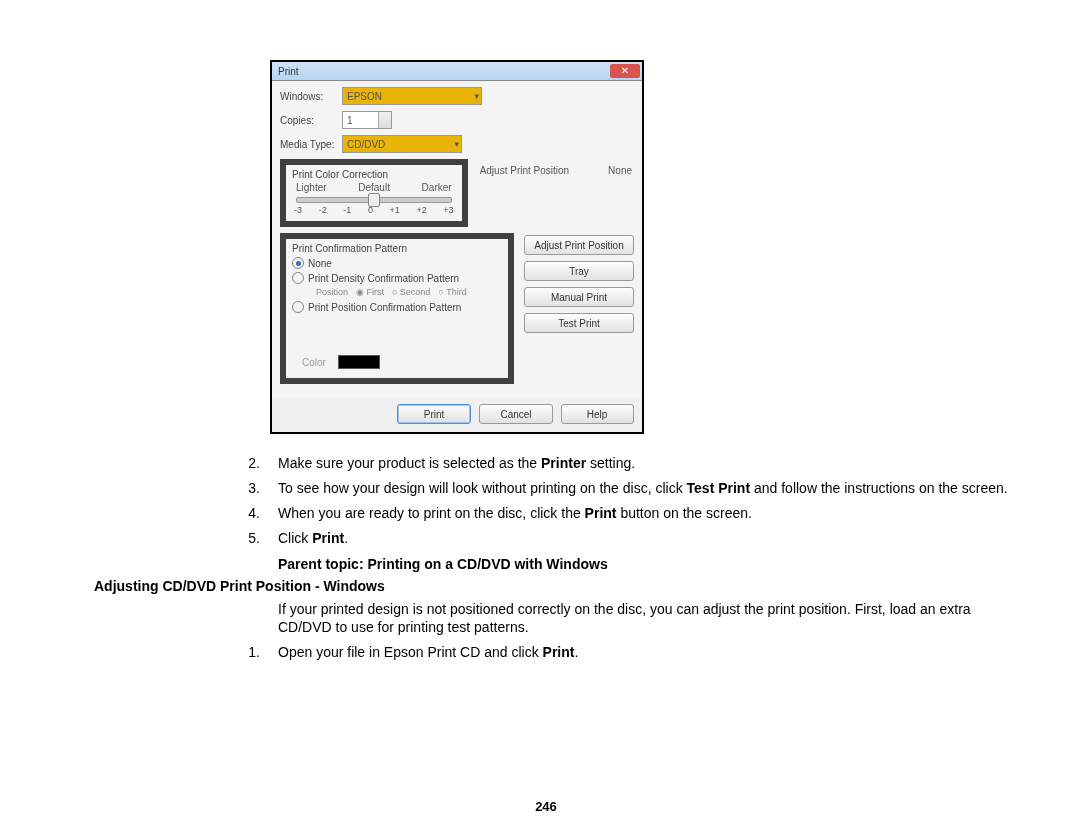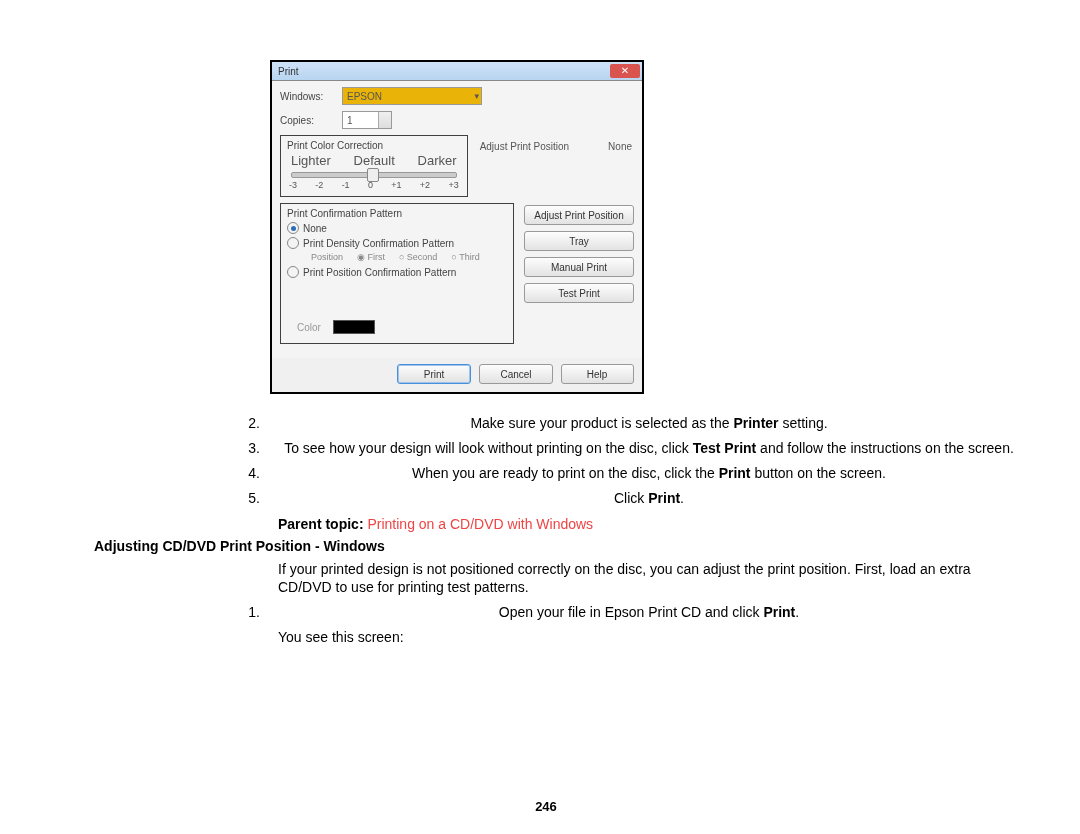--- a/index.html
+++ b/index.html
@@ -84,34 +84,34 @@
     position: absolute;
     right: 0;
     top: 0;
     bottom: 0;
     width: 12px;
     background: linear-gradient(#f0f0f0,#ddd);
     border-left: 1px solid #aaa;
   }
   .two-col { display: flex; gap: 10px; }
   .gbox {
-    border: 1px solid #404040;
+    border: 6px solid #404040;
     padding: 4px 6px 6px 6px;
     margin-bottom: 6px;
     position: relative;
     background: #f4f4f4;
   }
   .gbox-title {
     position: relative;
     top: 0;
     font-size: 10px;
     color: #444;
     margin-bottom: 2px;
   }
-  .scale-labels { display: flex; justify-content: space-between; font-size: 13px; margin: 0 4px; }
+  .scale-labels { display: flex; justify-content: space-between; font-size: 10px; margin: 0 4px; }
   .slider-track {
     height: 4px;
     background: #ccc;
     border: 1px solid #999;
     margin: 4px 4px 2px 4px;
     position: relative;
     border-radius: 2px;
   }
   .slider-thumb {
     position: absolute;
@@ -121,21 +121,21 @@
     height: 12px;
     background: #eee;
     border: 1px solid #888;
     border-radius: 2px;
   }
   .ticks { display: flex; justify-content: space-between; font-size: 9px; margin: 0 2px; color: #555; }
   .pos-row { display: flex; justify-content: space-between; font-size: 10px; padding: 6px 2px 8px 2px; }
   .radio-line { display:flex; align-items:center; gap:4px; font-size:10px; margin:3px 0; color:#444; }
   .radio-dot { width:10px; height:10px; border:1px solid #888; border-radius:50%; display:inline-flex; align-items:center; justify-content:center; }
   .radio-dot.sel::after { content:""; width:5px; height:5px; background:#2a6fbb; border-radius:50%; }
-  .sub-opts { display:flex; gap:14px; font-size:9px; color:#888; margin:2px 0 4px 24px; }
+  .sub-opts { display:flex; gap:8px; font-size:9px; color:#888; margin:2px 0 4px 24px; }
   .color-sw { width:40px; height:12px; background:#000; border:1px solid #555; display:inline-block; margin-left:8px; }
   .side-btns { display:flex; flex-direction:column; gap:6px; }
   .btn {
     background: linear-gradient(#fdfdfd, #e2e2e2);
     border: 1px solid #999;
     border-radius: 3px;
     font-size: 10px;
     color: #333;
     height: 18px;
     display: inline-flex;
@@ -143,24 +143,24 @@
     justify-content: center;
     padding: 0 8px;
     min-width: 84px;
   }
   .btm-btns { display:flex; gap:8px; justify-content:flex-end; padding: 6px 8px 8px 8px; }
   .btn.primary { border-color:#4a90d9; box-shadow: 0 0 0 1px #9cc4ef inset; }
   
   .doc ol { margin:0; padding:0; list-style:none; }
   .doc li { margin-bottom:6px; line-height:1.35; display:flex; }
   .doc .num { width:200px; text-align:right; padding-right:18px; flex:0 0 200px; }
-  .doc .txt { flex:1; max-width:780px;text-align:center; }
+  .doc .txt { flex:1; max-width:780px; }
   .parent-line { margin:8px 0 6px 218px; }
   .parent-label { font-weight:bold;margin-top:22px; }
-  .parent-link { color:#ef4444; }
+  .parent-link { color:#000000;font-weight:bold; }
   .section-h { font-weight:bold; margin:4px 0 6px 34px; }
   .sub-p { margin:0 0 6px 218px; max-width:780px; line-height:1.35; }
   .page-num { text-align:center; font-weight:bold; font-size:13px; position:absolute; bottom:20px; left:0; right:0;padding-left:12px; }
 </style>
 </head>
 <body>
 
 <div class="page">
 
   <div class="screenshot-wrap">
@@ -175,20 +175,26 @@
           <span class="select" style="width:120px;">
               <span>EPSON</span>
             </span>
         </div>
         <div class="row">
           <span class="lbl">Copies:</span>
           <span class="spinner">
               <span>1</span>
             </span>
         </div>
+        <div class="row">
+          <span class="lbl">Media Type:</span>
+          <span class="select" style="width:100px;">
+              <span>CD/DVD</span>
+            </span>
+        </div>
 
         <div class="two-col">
           <div style="flex:1.2;">
             <div class="gbox">
               <div class="gbox-title">Print Color Correction</div>
               <div class="scale-labels">
                 <span>Lighter</span>
                 <span>Default</span>
                 <span>Darker</span>
               </div>
@@ -284,18 +290,17 @@
 
     <div class="section-h">Adjusting CD/DVD Print Position - Windows</div>
     <div class="sub-p">If your printed design is not positioned correctly on the disc, you can adjust the print position. First, load an extra CD/DVD to use for printing test patterns.</div>
 
     <ol id="list-b">
         <li>
           <span class="num">1.</span>
           <span class="txt">Open your file in Epson Print CD and click <b>Print</b>.</span>
         </li>
       </ol>
-    <div class="sub-p">You see this screen:</div>
   </div>
 
 </div>
 
 <div class="page-num">246</div>
 
 </body></html>

